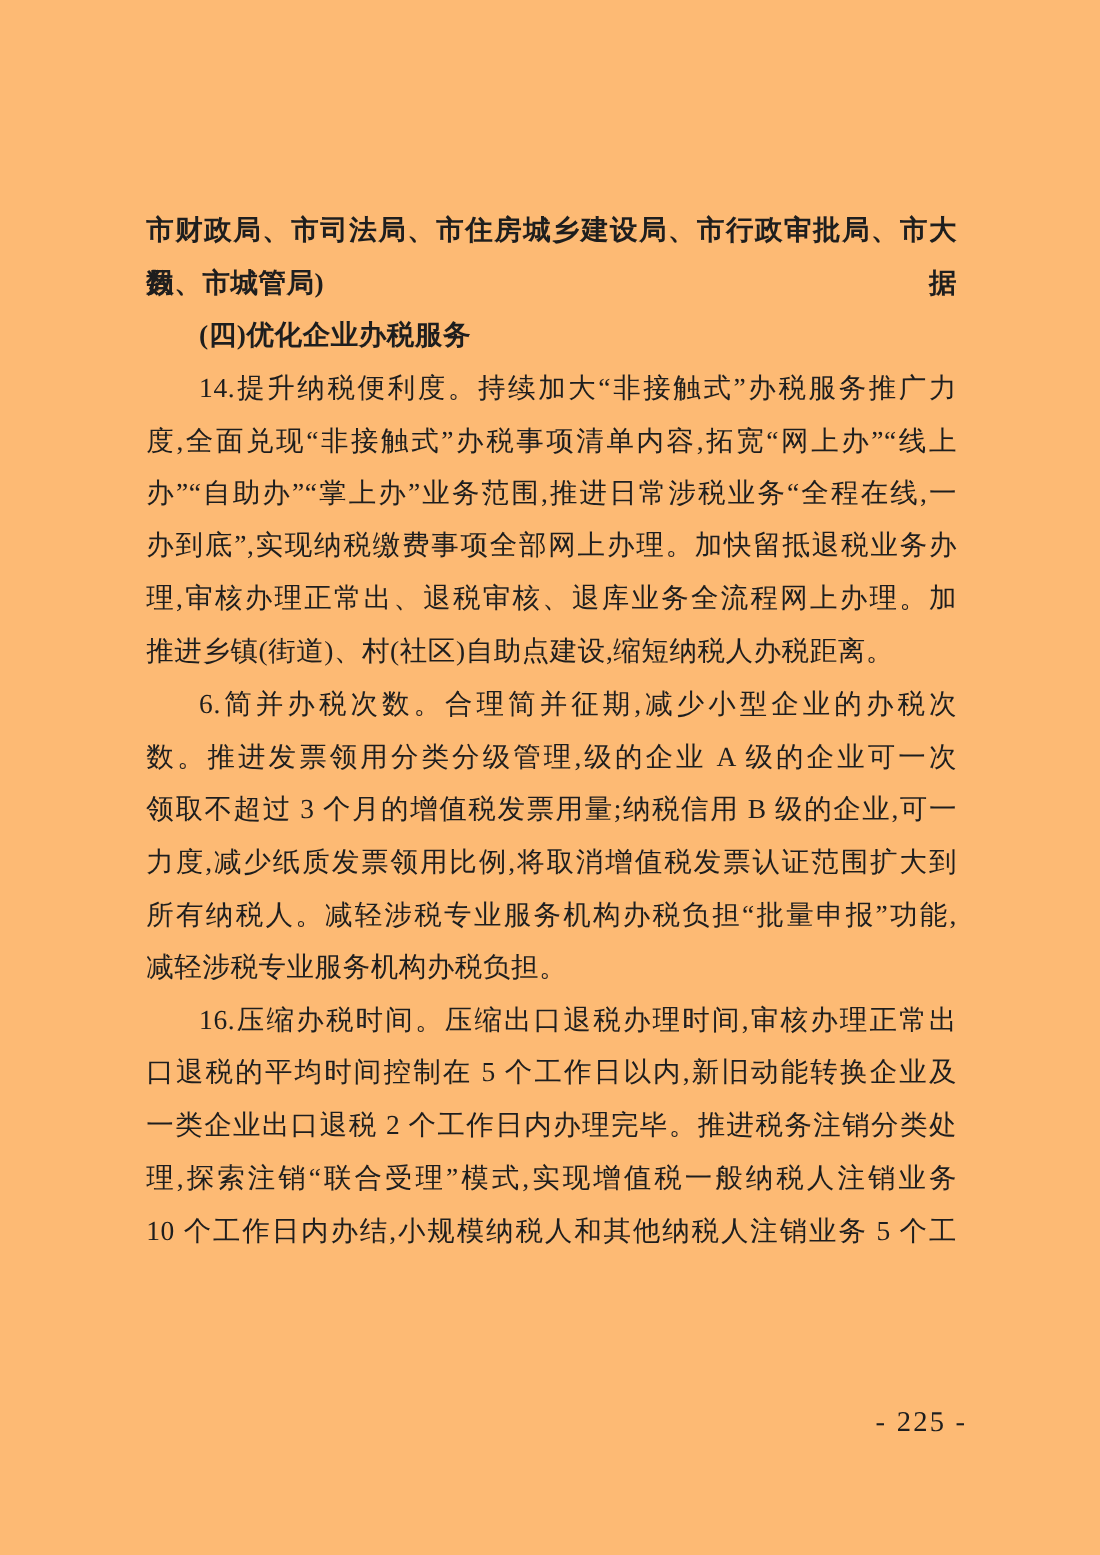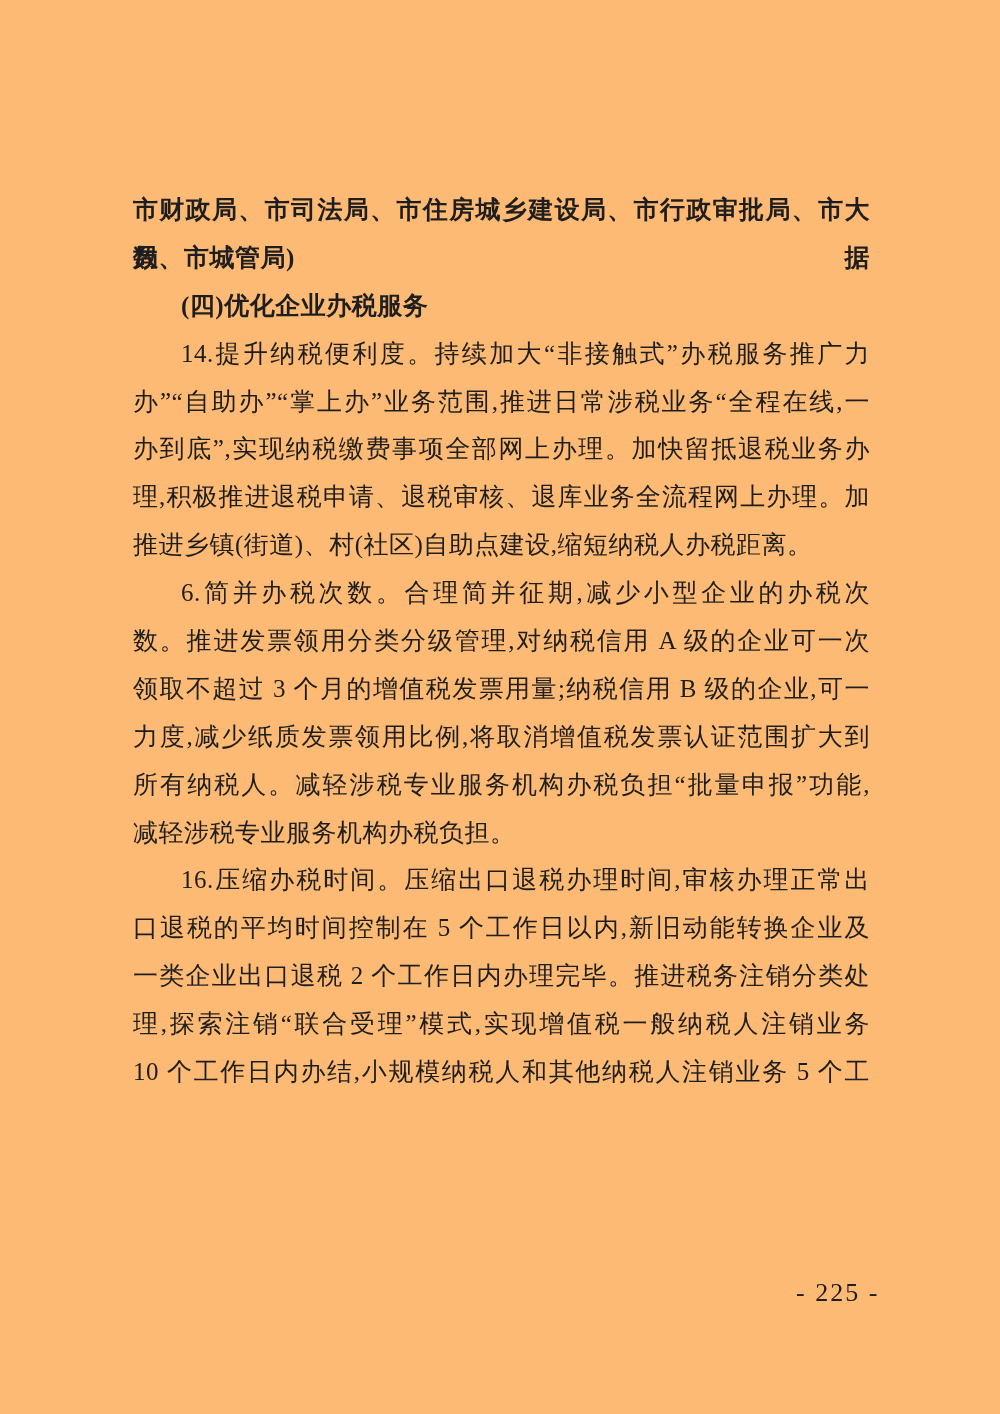--- a/index.html
+++ b/index.html
@@ -58,26 +58,27 @@
 </style>
 </head>
 <body>
 
 <div class="page">
   <div class="content">
       <div class="line bold">市财政局、市司法局、市住房城乡建设局、市行政审批局、市大数据</div>
       <div class="line bold flush">局、市城管局)</div>
       <div class="line bold indent flush">(四)优化企业办税服务</div>
       <div class="line indent">14.提升纳税便利度。持续加大“非接触式”办税服务推广力</div>
+      <div class="line">度,全面兑现“非接触式”办税事项清单内容,拓宽“网上办”“线上</div>
       <div class="line">办”“自助办”“掌上办”业务范围,推进日常涉税业务“全程在线,一</div>
       <div class="line">办到底”,实现纳税缴费事项全部网上办理。加快留抵退税业务办</div>
-      <div class="line">理,积极推进退税申请、退税审核、退库业务全流程网上办理。加</div>
+      <div class="line">理,审核办理正常出、退税审核、退库业务全流程网上办理。加</div>
       <div class="line flush">推进乡镇(街道)、村(社区)自助点建设,缩短纳税人办税距离。</div>
       <div class="line indent">6.简并办税次数。合理简并征期,减少小型企业的办税次</div>
-      <div class="line">数。推进发票领用分类分级管理,对纳税信用 A 级的企业可一次</div>
+      <div class="line">数。推进发票领用分类分级管理,级的企业 A 级的企业可一次</div>
       <div class="line">领取不超过 3 个月的增值税发票用量;纳税信用 B 级的企业,可一</div>
       <div class="line">力度,减少纸质发票领用比例,将取消增值税发票认证范围扩大到</div>
       <div class="line">所有纳税人。减轻涉税专业服务机构办税负担“批量申报”功能,</div>
       <div class="line flush">减轻涉税专业服务机构办税负担。</div>
       <div class="line indent">16.压缩办税时间。压缩出口退税办理时间,审核办理正常出</div>
       <div class="line">口退税的平均时间控制在 5 个工作日以内,新旧动能转换企业及</div>
       <div class="line">一类企业出口退税 2 个工作日内办理完毕。推进税务注销分类处</div>
       <div class="line">理,探索注销“联合受理”模式,实现增值税一般纳税人注销业务</div>
       <div class="line">10 个工作日内办结,小规模纳税人和其他纳税人注销业务 5 个工</div>
     </div>

